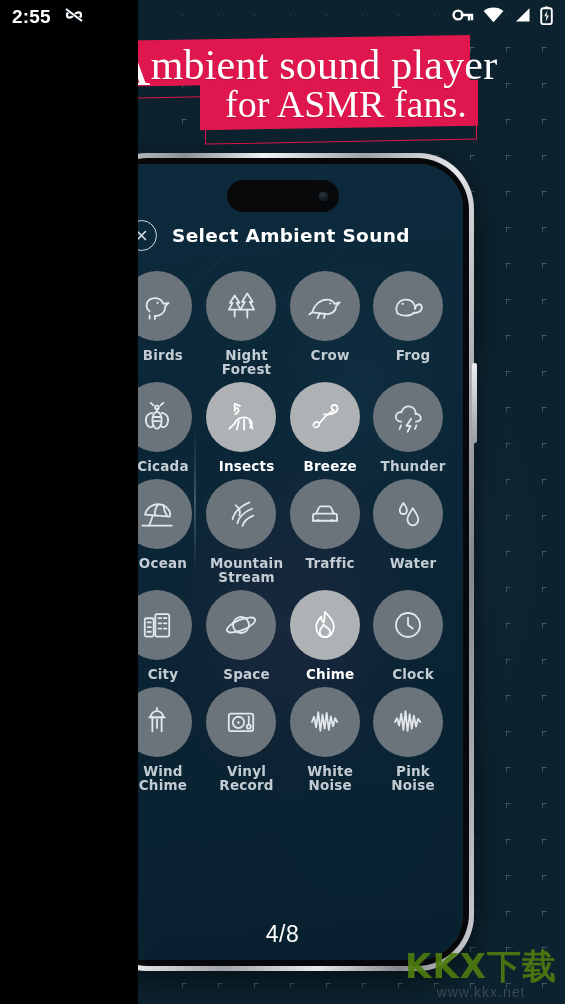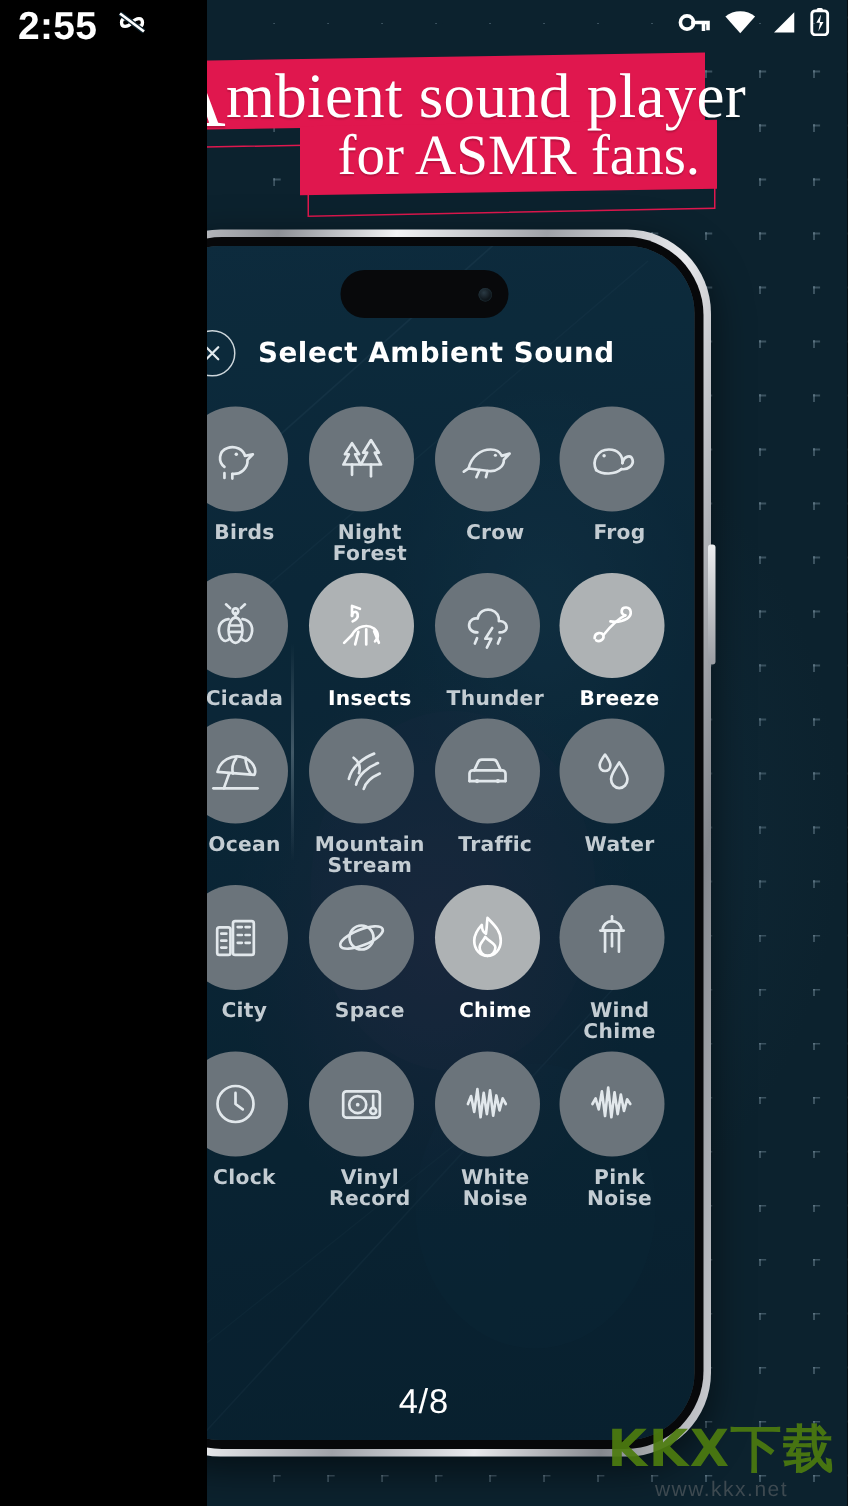--- a/index.html
+++ b/index.html
@@ -41,21 +41,21 @@
     pointer-events:none;
   }
   
   .matte-l { position:absolute; left:0; top:0; width:138px; height:1004px; background:#000; z-index:40;}
   .matte-r { position:absolute; right:0; top:0; width:0px; height:1004px; background:#000; z-index:40;}
 
   
   .statusbar{ position:absolute; left:0; top:0; width:565px; height:34px; z-index:60;
     display:flex; align-items:center; justify-content:space-between; padding:0 12px; color:#fff; }
   .sb-left{ display:flex; align-items:center; gap:12px; }
-  .sb-time{ font-size:26px; font-weight:700; letter-spacing:.2px; color:#fff;
+  .sb-time{ font-size:19px; font-weight:700; letter-spacing:.2px; color:#fff;
             font-family:"Liberation Sans", sans-serif; }
   .sb-right{ display:flex; align-items:center; gap:9px; }
   .sb-ico{ display:block; }
 
   
   .banner{ position:absolute; left:0; top:38px; width:565px; height:100px; z-index:30; }
   .band{ position:absolute; background:#e0174e; }
   .band1{ left:98px; top:0px; width:372px; height:46px; transform:skewY(-0.9deg); }
   .band2{ left:200px; top:44px; width:278px; height:46px; transform:skewY(-0.9deg); }
   .outline{ position:absolute; border:1.5px solid #e0174e; }
@@ -295,39 +295,39 @@
                 <svg class="ico" width="40" height="40" viewBox="0 0 38 38" style="color: rgb(255, 255, 255);">
                   <path d="M13 25 C16 19 23 18 27 21 C30 23.4 30 27 27.6 29" fill="none" stroke="currentColor" stroke-width="1.7" stroke-linecap="round" stroke-linejoin="round"></path>
      <path d="M13 25 L8 30" fill="none" stroke="currentColor" stroke-width="1.7" stroke-linecap="round" stroke-linejoin="round"></path>
      <path d="M17 23 L15 31 M22 21.4 L22 31 M27 22.6 L30 30" fill="none" stroke="currentColor" stroke-width="1.7" stroke-linecap="round" stroke-linejoin="round"></path>
      <path d="M13 13 C13 10 16 9.6 16.6 12 C17 14 15 15.6 13.4 16.4" fill="none" stroke="currentColor" stroke-width="1.7" stroke-linecap="round" stroke-linejoin="round"></path>
      <path d="M13 13 V6.6 L18 8.4" fill="none" stroke="currentColor" stroke-width="1.7" stroke-linecap="round" stroke-linejoin="round"></path>
                 </svg>
               </div>
               <div class="lbl">Insects</div>
             </div>
-            <div class="cell">
-              <div class="bubble">
-                <svg class="ico" width="40" height="40" viewBox="0 0 38 38" style="color: rgb(226, 232, 236);">
-                  <path d="M12.6 23.4 C9 23.4 7 21 7.4 18.2 C7.8 15.4 10.6 14 12.8 14.6 C13.4 10.6 17.4 8 21.4 9.2 C25 10.2 26.6 13.4 26.2 16.2 C29.6 15.8 31.6 18.4 31 21 C30.4 23 28.6 23.4 26.6 23.4" fill="none" stroke="currentColor" stroke-width="1.7" stroke-linecap="round" stroke-linejoin="round"></path>
-     <path d="M22 20.6 L17.6 27.4 H21.4 L18.6 33" fill="none" stroke="currentColor" stroke-width="1.7" stroke-linecap="round" stroke-linejoin="round"></path>
-     <path d="M12.4 27 L11 30.4 M27 27 L25.6 30.4" fill="none" stroke="currentColor" stroke-width="1.7" stroke-linecap="round" stroke-linejoin="round"></path>
-                </svg>
-              </div>
-              <div class="lbl">Thunder</div>
-            </div>
             <div class="cell on">
               <div class="bubble">
                 <svg class="ico" width="40" height="40" viewBox="0 0 38 38" style="color: rgb(255, 255, 255);">
                   <path d="M8 27 C8 23.4 13 22.6 13.6 25.6 C14 28 11 29.6 9 28.4" fill="none" stroke="currentColor" stroke-width="1.7" stroke-linecap="round" stroke-linejoin="round"></path>
      <path d="M13.6 25 C18 19.6 23 14.6 27.4 12.6" fill="none" stroke="currentColor" stroke-width="1.7" stroke-linecap="round" stroke-linejoin="round"></path>
      <path d="M27.4 12.6 C24 11.6 24.6 7.4 28 7.6 C31.4 7.8 32 12.6 28.6 14.6 C25.6 16.4 21.6 17 18 16.4" fill="none" stroke="currentColor" stroke-width="1.7" stroke-linecap="round" stroke-linejoin="round"></path>
                 </svg>
               </div>
               <div class="lbl">Breeze</div>
+            </div>
+            <div class="cell">
+              <div class="bubble">
+                <svg class="ico" width="40" height="40" viewBox="0 0 38 38" style="color: rgb(226, 232, 236);">
+                  <path d="M12.6 23.4 C9 23.4 7 21 7.4 18.2 C7.8 15.4 10.6 14 12.8 14.6 C13.4 10.6 17.4 8 21.4 9.2 C25 10.2 26.6 13.4 26.2 16.2 C29.6 15.8 31.6 18.4 31 21 C30.4 23 28.6 23.4 26.6 23.4" fill="none" stroke="currentColor" stroke-width="1.7" stroke-linecap="round" stroke-linejoin="round"></path>
+     <path d="M22 20.6 L17.6 27.4 H21.4 L18.6 33" fill="none" stroke="currentColor" stroke-width="1.7" stroke-linecap="round" stroke-linejoin="round"></path>
+     <path d="M12.4 27 L11 30.4 M27 27 L25.6 30.4" fill="none" stroke="currentColor" stroke-width="1.7" stroke-linecap="round" stroke-linejoin="round"></path>
+                </svg>
+              </div>
+              <div class="lbl">Thunder</div>
             </div>
             <div class="cell">
               <div class="bubble">
                 <svg class="ico" width="40" height="40" viewBox="0 0 38 38" style="color: rgb(226, 232, 236);">
                   <path d="M7.6 19.6 C9 12.6 16.6 8 24 10.4 C30 12.4 32.6 18 31 21.4 Z" fill="none" stroke="currentColor" stroke-width="1.7" stroke-linecap="round" stroke-linejoin="round"></path>
      <path d="M19.4 11 C17 14.4 16.6 17.6 17.4 20.6" fill="none" stroke="currentColor" stroke-width="1.7" stroke-linecap="round" stroke-linejoin="round"></path>
      <path d="M25.4 10.6 C25.4 14.4 26.6 18 28.6 20.8" fill="none" stroke="currentColor" stroke-width="1.7" stroke-linecap="round" stroke-linejoin="round"></path>
      <path d="M15 20.6 L11.6 30" fill="none" stroke="currentColor" stroke-width="1.7" stroke-linecap="round" stroke-linejoin="round"></path>
      <path d="M5 30 H33" fill="none" stroke="currentColor" stroke-width="1.7" stroke-linecap="round" stroke-linejoin="round"></path>
                 </svg>
@@ -391,41 +391,41 @@
                 <svg class="ico" width="40" height="40" viewBox="0 0 38 38" style="color: rgb(255, 255, 255);">
                   <path d="M19 6.6 C23 11 27.4 14.4 27.4 21 C27.4 26.6 23.6 30.6 19 30.6 C14.4 30.6 10.6 26.6 10.6 21 C10.6 16.6 13 13.6 15.4 11 C15.4 14.4 16.6 16 18 16.6 C18.6 13 18.6 9.6 19 6.6 Z" fill="none" stroke="currentColor" stroke-width="1.7" stroke-linecap="round" stroke-linejoin="round"></path>
      <path d="M19 30.6 C16.2 30.6 14 28.2 14 25.4 C14 22.4 16.6 21 17.6 18.6 C19.4 21.4 24 22.4 24 25.4 C24 28.2 21.8 30.6 19 30.6 Z" fill="none" stroke="currentColor" stroke-width="1.7" stroke-linecap="round" stroke-linejoin="round"></path>
                 </svg>
               </div>
               <div class="lbl">Chime</div>
             </div>
             <div class="cell">
               <div class="bubble">
                 <svg class="ico" width="40" height="40" viewBox="0 0 38 38" style="color: rgb(226, 232, 236);">
+                  <circle cx="19" cy="19" r="11.4" fill="none" stroke="currentColor" stroke-width="1.7" stroke-linecap="round" stroke-linejoin="round"></circle>
+     <path d="M19 12 V19 L23.6 22.4" fill="none" stroke="currentColor" stroke-width="1.7" stroke-linecap="round" stroke-linejoin="round"></path>
+                </svg>
+              </div>
+              <div class="lbl">Clock</div>
+            </div>
+            <div class="cell">
+              <div class="bubble">
+                <svg class="ico" width="40" height="40" viewBox="0 0 38 38" style="color: rgb(226, 232, 236);">
                   <path d="M13 14.6 C13 11 15.8 8.6 19 8.6 C22.2 8.6 25 11 25 14.6 Z" fill="none" stroke="currentColor" stroke-width="1.7" stroke-linecap="round" stroke-linejoin="round"></path>
      <path d="M19 8.6 V5.6" fill="none" stroke="currentColor" stroke-width="1.7" stroke-linecap="round" stroke-linejoin="round"></path>
      <path d="M11.6 14.6 H26.4" fill="none" stroke="currentColor" stroke-width="1.7" stroke-linecap="round" stroke-linejoin="round"></path>
      <path d="M14.6 14.6 V28 M23.4 14.6 V28" fill="none" stroke="currentColor" stroke-width="1.7" stroke-linecap="round" stroke-linejoin="round"></path>
      <path d="M19 16.6 V24.6" fill="none" stroke="currentColor" stroke-width="1.7" stroke-linecap="round" stroke-linejoin="round"></path>
                 </svg>
               </div>
               <div class="lbl">Wind<br>Chime</div>
             </div>
             <div class="cell">
               <div class="bubble">
                 <svg class="ico" width="40" height="40" viewBox="0 0 38 38" style="color: rgb(226, 232, 236);">
-                  <circle cx="19" cy="19" r="11.4" fill="none" stroke="currentColor" stroke-width="1.7" stroke-linecap="round" stroke-linejoin="round"></circle>
-     <path d="M19 12 V19 L23.6 22.4" fill="none" stroke="currentColor" stroke-width="1.7" stroke-linecap="round" stroke-linejoin="round"></path>
-                </svg>
-              </div>
-              <div class="lbl">Clock</div>
-            </div>
-            <div class="cell">
-              <div class="bubble">
-                <svg class="ico" width="40" height="40" viewBox="0 0 38 38" style="color: rgb(226, 232, 236);">
                   <rect x="7.4" y="11" width="23.2" height="16.6" rx="2" fill="none" stroke="currentColor" stroke-width="1.7" stroke-linecap="round" stroke-linejoin="round"></rect>
      <circle cx="16.6" cy="19.4" r="5.4" fill="none" stroke="currentColor" stroke-width="1.7" stroke-linecap="round" stroke-linejoin="round"></circle>
      <circle cx="16.6" cy="19.4" r="1.2" fill="currentColor"></circle>
      <path d="M26.4 13.8 V21.6" fill="none" stroke="currentColor" stroke-width="1.7" stroke-linecap="round" stroke-linejoin="round"></path>
      <circle cx="26.4" cy="23.4" r="1.9" fill="none" stroke="currentColor" stroke-width="1.7" stroke-linecap="round" stroke-linejoin="round"></circle>
                 </svg>
               </div>
               <div class="lbl">Vinyl<br>Record</div>
             </div>
             <div class="cell">

